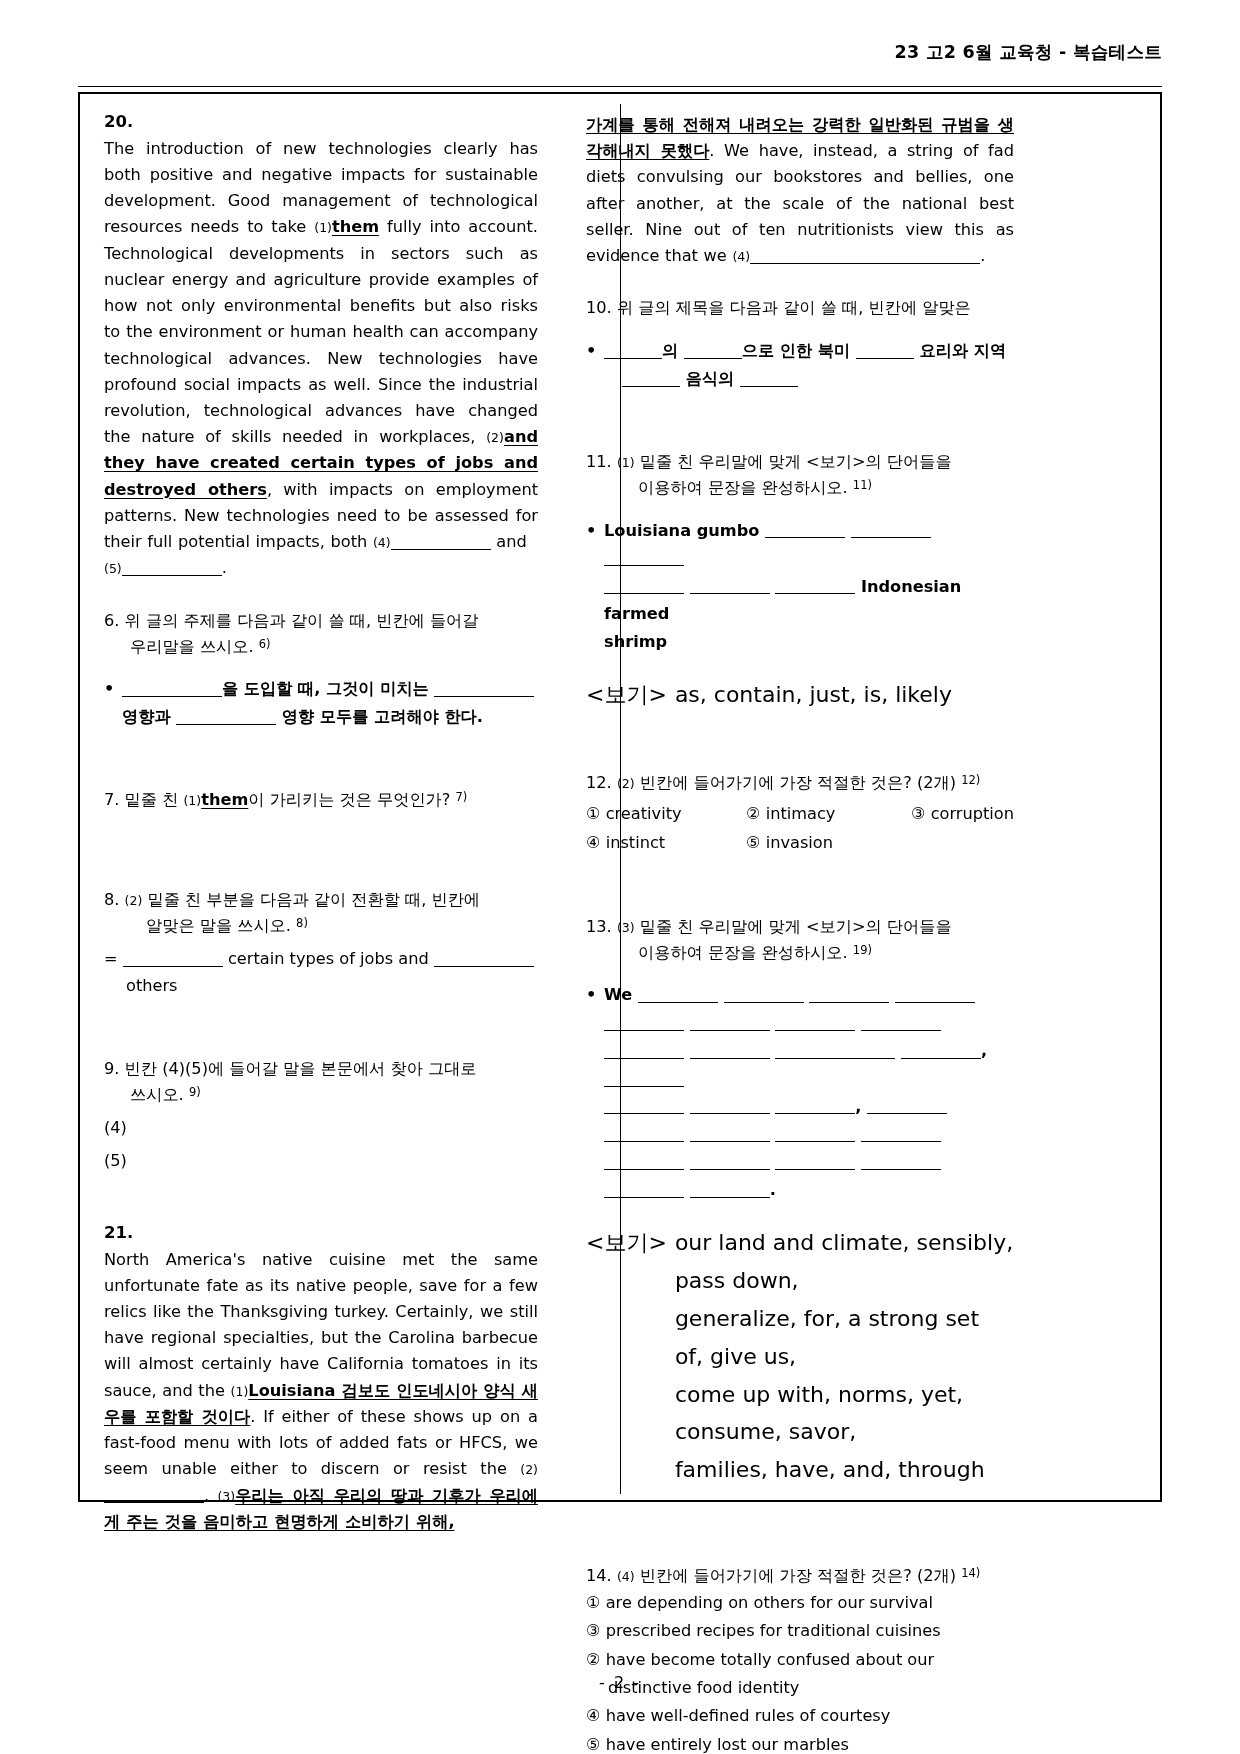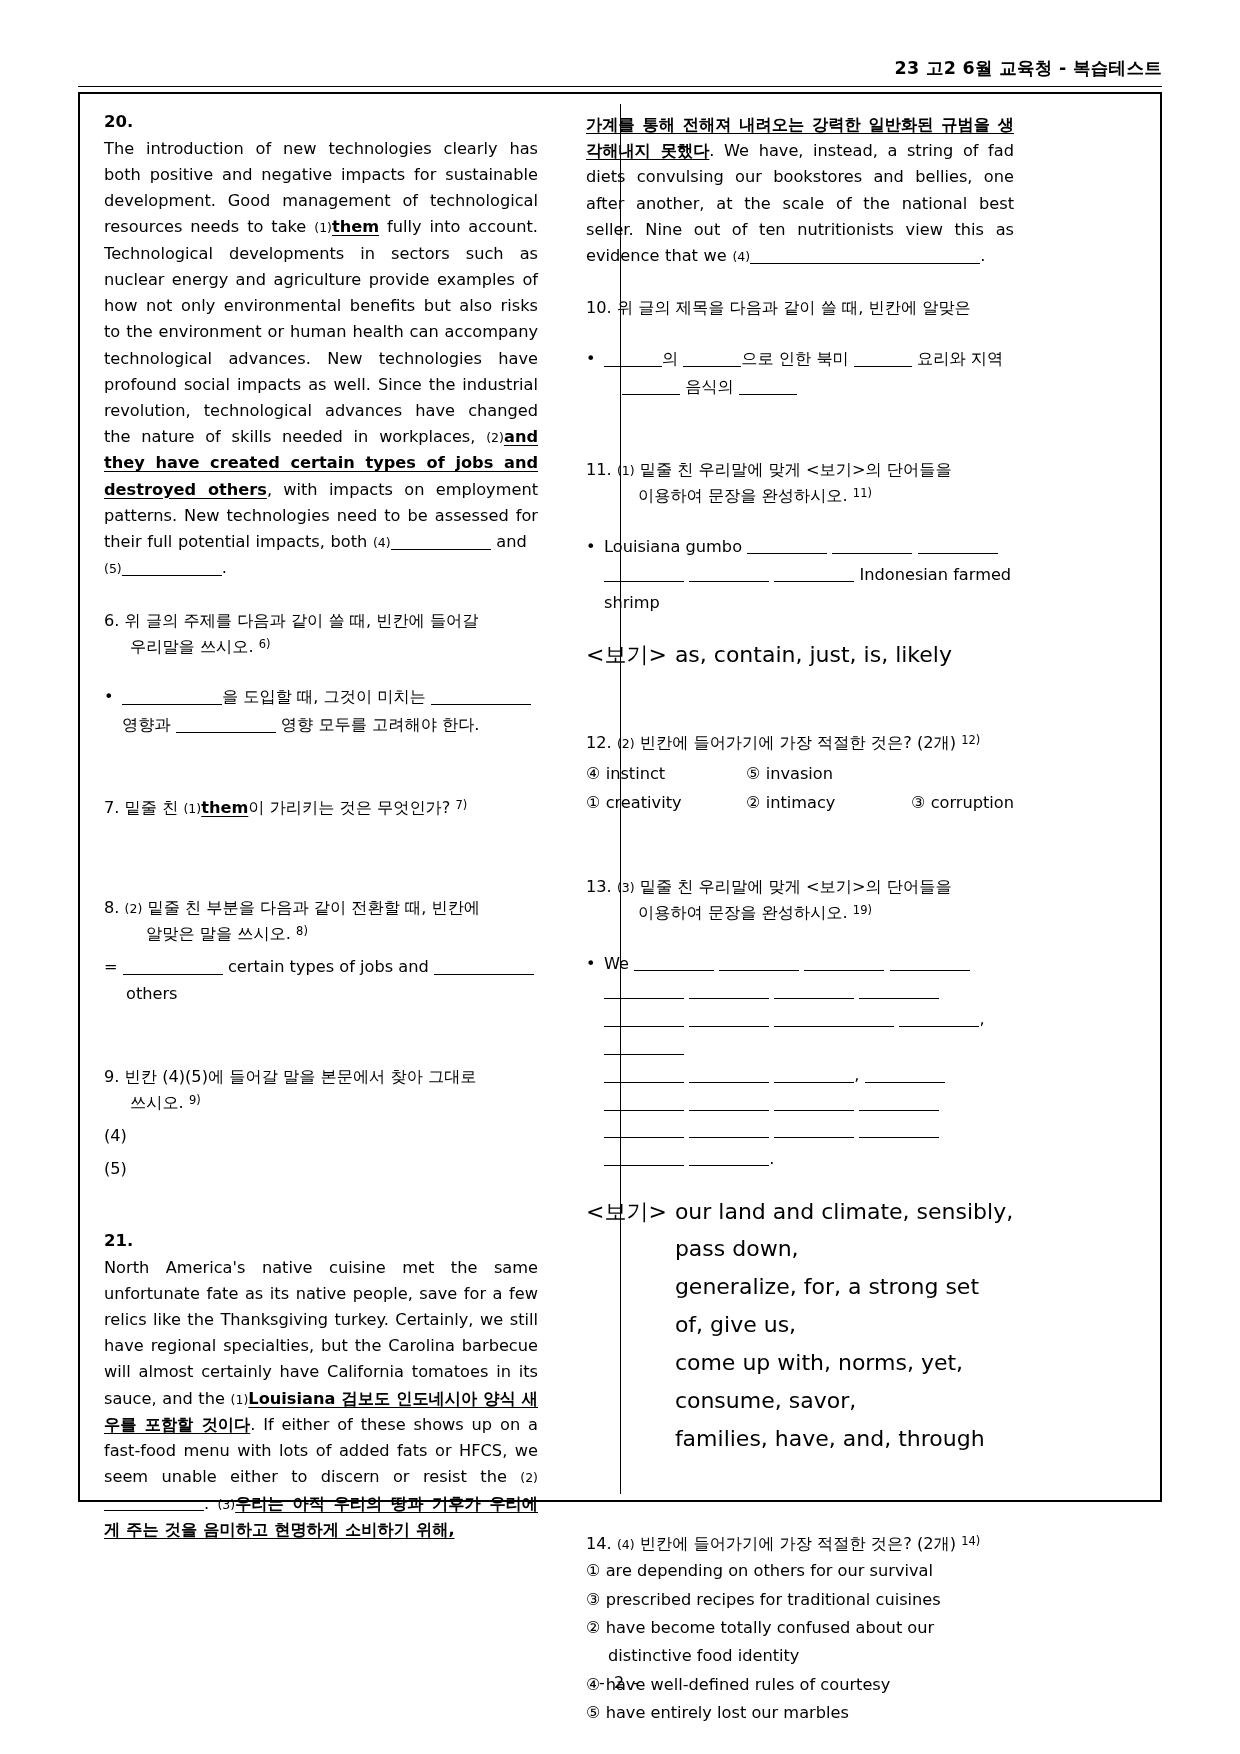--- a/index.html
+++ b/index.html
@@ -16,21 +16,21 @@
   }
   .page {
     width: 1240px;
     height: 1754px;
     box-sizing: border-box;
     padding: 0;
     position: relative;
   }
   .header {
     position: absolute;
-    top: 56px;
+    top: 40px;
     right: 78px;
     font-size: 17.5px;
     font-weight: bold;
     letter-spacing: 0.3px;
   }
   .hrule {
     position: absolute;
     top: 86px;
     left: 78px;
     right: 78px;
@@ -92,23 +92,24 @@
   .q-body {
     display: block;
   }
   .q-indent {
     display: block;
     padding-left: 26px;
   }
   .bullet {
     font-size: 16.2px;
     line-height: 1.72;
-    margin-top: 24px;
+    margin-top: 16px;
     padding-left: 18px;
     text-indent: -18px;
+    font-weight: bold;
   }
   .bullet .dot { display: inline-block; width: 18px; text-indent: 0; }
   .ans-line { font-size: 16.2px; line-height: 1.7; margin-top: 6px; }
   .choice {
     font-size: 16.2px;
     line-height: 1.75;
   }
   .choices-grid {
     display: block;
     margin-top: 4px;
@@ -237,27 +238,27 @@
           <span class="bogi-body">as, contain, just, is, likely</span>
         </div>
       </div>
 
       <div class="spacer-md"></div>
 
       <div class="q">
         <span class="q-body"><span>12.</span> <span class="marker">(2)</span><span> 빈칸에 들어가기에 가장 적절한 것은? (2개)</span> <span class="sup">12)</span></span>
         <div class="choices-grid">
           <div class="choice-row">
-            <span class="c1"><span>④</span> <span>instinct</span></span>
-            <span class="c2"><span>⑤</span> <span>invasion</span></span>
-          </div>
-          <div class="choice-row">
             <span class="c1"><span>①</span> <span>creativity</span></span>
             <span class="c2"><span>②</span> <span>intimacy</span></span>
             <span class="c3"><span>③</span> <span>corruption</span></span>
+          </div>
+          <div class="choice-row">
+            <span class="c1"><span>④</span> <span>instinct</span></span>
+            <span class="c2"><span>⑤</span> <span>invasion</span></span>
           </div>
         </div>
       </div>
 
       <div class="spacer-md"></div>
 
       <div class="q">
         <span class="q-body"><span>13.</span> <span class="marker">(3)</span><span> 밑줄 친 우리말에 맞게 &lt;보기&gt;의 단어들을</span></span>
         <span class="q-indent" style="padding-left:52px;"><span>이용하여 문장을 완성하시오.</span> <span class="sup">19)</span></span>
         <div class="bullet"><span class="dot">•</span><span>We</span> <span class="blank b-md"></span> <span class="blank b-md"></span> <span class="blank b-md"></span> <span class="blank b-md"></span><br><span class="blank b-md"></span> <span class="blank b-md"></span> <span class="blank b-md"></span> <span class="blank b-md"></span><br><span class="blank b-md"></span> <span class="blank b-md"></span> <span class="blank b-xl"></span> <span class="blank b-md"></span>, <span class="blank b-md"></span><br><span class="blank b-md"></span> <span class="blank b-md"></span> <span class="blank b-md"></span>, <span class="blank b-md"></span><br><span class="blank b-md"></span> <span class="blank b-md"></span> <span class="blank b-md"></span> <span class="blank b-md"></span><br><span class="blank b-md"></span> <span class="blank b-md"></span> <span class="blank b-md"></span> <span class="blank b-md"></span><br><span class="blank b-md"></span> <span class="blank b-md"></span>.</div>

